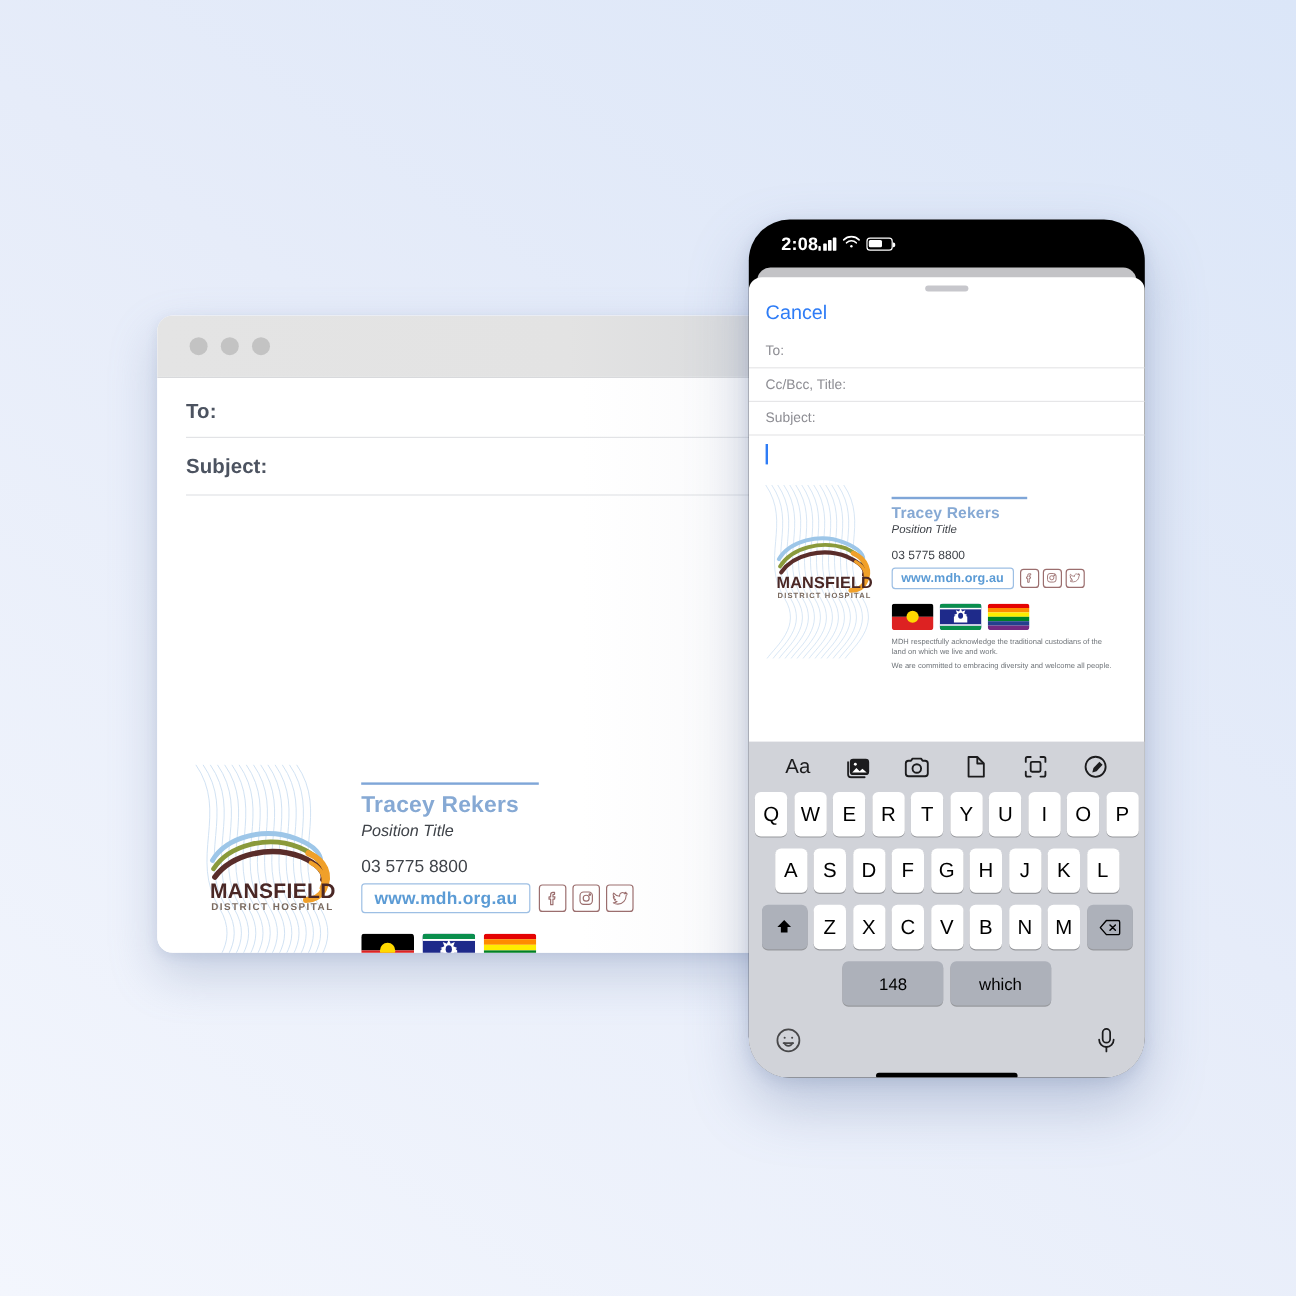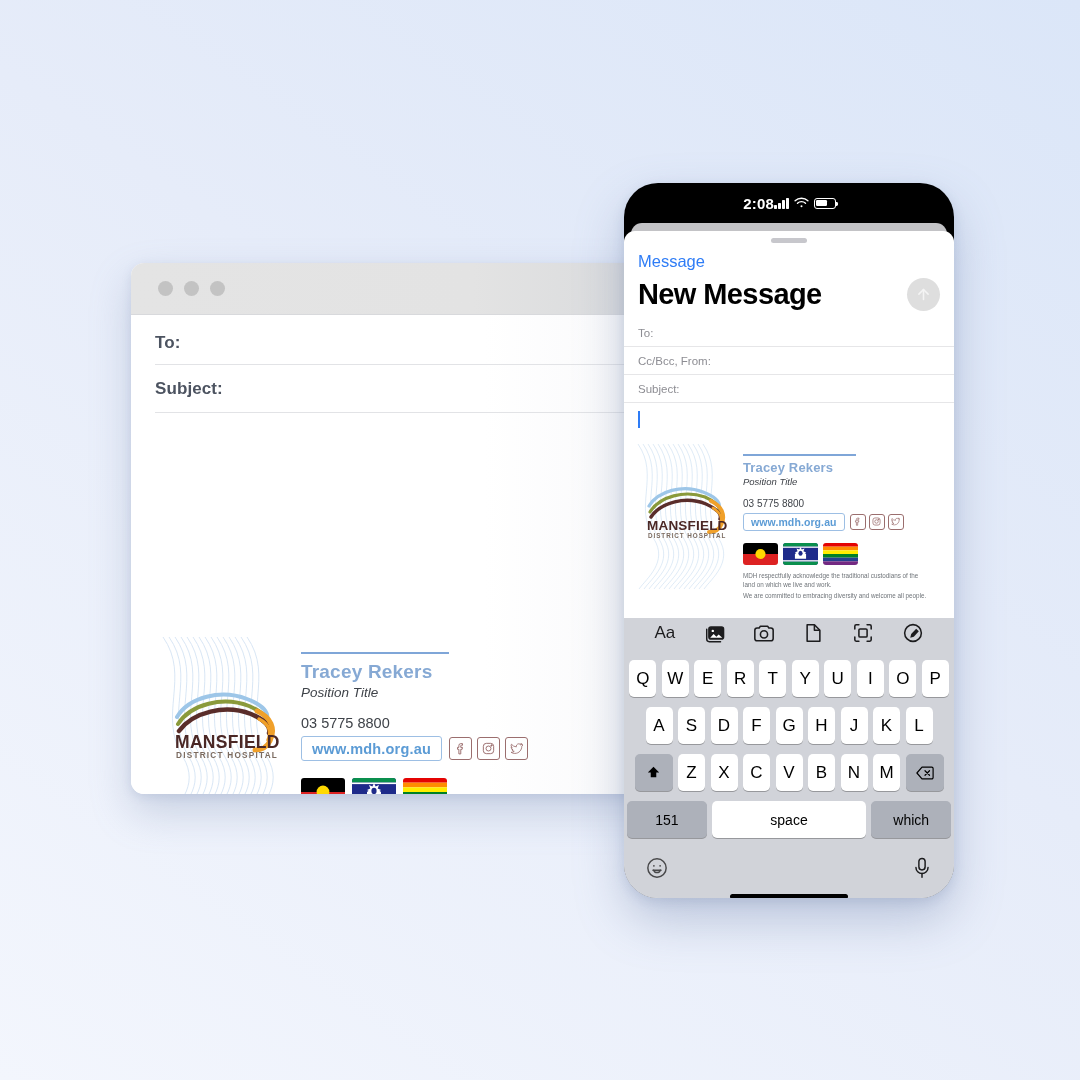--- a/index.html
+++ b/index.html
@@ -97,21 +97,21 @@
     position: absolute;
     left: 624px; top: 183px;
     width: 330px; height: 715px;
     background: #000;
     border-radius: 34px;
     box-shadow: 0 22px 48px rgba(110,130,168,0.38), 0 4px 12px rgba(110,130,168,0.2);
     overflow: hidden;
   }
   .status-bar {
     height: 40px; position: relative;
-    display: flex; align-items: center; justify-content: center;
+    display: flex; align-items: center; justify-content: flex-start;
     padding: 0 26px 0 27px;
     color: #fff;
   }
   .status-time { font-size: 15px; font-weight: 700; letter-spacing: .2px; }
   .status-icons { display: flex; align-items: center; gap: 5px; }
   .bars { display: flex; align-items: flex-end; gap: 1.5px; height: 11px; }
   .bars i { width: 2.6px; background: #fff; border-radius: .7px; display: block; }
   .bars i:nth-child(1){height:4px}.bars i:nth-child(2){height:6px}
   .bars i:nth-child(3){height:8.5px}.bars i:nth-child(4){height:11px}
   .batt { width: 22px; height: 11px; border: 1.3px solid #fff; border-radius: 3px; position: relative; padding: 1.2px; }
@@ -162,21 +162,21 @@
   .sig-phone-wrap .flag { width: 35px; height: 22px; }
   .sig-phone-wrap .ack { font-size: 6.3px; line-height: 1.4; margin-top: 7px; max-width: 185px; }
 
   
   .keyboard {
     position: absolute; left: 0; right: 0; bottom: 0; height: 280px;
     background: #d1d3d9;
     padding-top: 0;
   }
   .kb-toolbar {
-    height: 42px; display: flex; 
+    height: 42px; display: flex; align-items: center;
     justify-content: space-around; padding: 0 16px;
   }
   .kb-toolbar > div { display:flex; align-items:center; justify-content:center; width: 34px; height: 30px; }
   .kb-aa { font-size: 17px; font-weight: 400; color: #1c1c1e; }
   .kb-rows { padding: 0 3px; }
   .kb-row { display: flex; justify-content: center; gap: 5.5px; margin-bottom: 10px; }
   .key {
     background: #fff; border-radius: 5px;
     height: 37px; width: 27px;
     display: flex; align-items: center; justify-content: center;
@@ -338,37 +338,28 @@
       <span class="batt">
           <b></b>
         </span>
     </span>
   </div>
 
   <div class="behind-sheet"></div>
 
   <div class="sheet">
     <div class="grabber"></div>
-    <div class="cancel-btn">Message</div>
-
-    <div class="nm-header">
-      <span class="nm-title">New Message</span>
-      <span class="send-btn">
-        <svg width="17" height="17" viewBox="0 0 24 24" fill="none" stroke="#f4f4f4" stroke-width="2.2" stroke-linecap="round" stroke-linejoin="round">
-          <path d="M12 19V5"></path>
-            <path d="M5.5 11.5 12 5l6.5 6.5"></path>
-        </svg>
-      </span>
-    </div>
+    <div class="cancel-btn">Cancel</div>
+
 
     <div class="mail-field first">
       <span>To:</span>
     </div>
     <div class="mail-field">
-      <span>Cc/Bcc, From:</span>
+      <span>Cc/Bcc, Title:</span>
     </div>
     <div class="mail-field">
       <span>Subject:</span>
     </div>
 
     <div class="body-caret">
       <span class="caret"></span>
     </div>
 
     <div class="signature sig-phone-wrap">
@@ -551,22 +542,21 @@
           <span class="key">N</span>
           <span class="key">M</span>
           <span class="key wide">
             <svg width="18" height="14" viewBox="0 0 24 18" fill="none" stroke="#000" stroke-width="1.6" stroke-linecap="round">
               <path d="M8 1.2h13a1.8 1.8 0 0 1 1.8 1.8v12a1.8 1.8 0 0 1-1.8 1.8H8L1.2 9z" stroke-linejoin="round"></path>
               <path d="M12 6l6 6M18 6l-6 6"></path>
             </svg>
           </span>
         </div>
         <div class="kb-row">
-          <span class="key num">151</span>
-          <span class="key space">space</span>
+          <span class="key num">148</span>
           <span class="key ret">which</span>
         </div>
       </div>
 
       <div class="kb-bottom">
         <span>
           <svg width="22" height="22" viewBox="0 0 24 24" fill="none" stroke="#48484a" stroke-width="1.6">
             <circle cx="12" cy="12" r="10"></circle>
             <circle cx="8.6" cy="9.6" r=".95" fill="#48484a" stroke="none"></circle>
             <circle cx="15.4" cy="9.6" r=".95" fill="#48484a" stroke="none"></circle>

